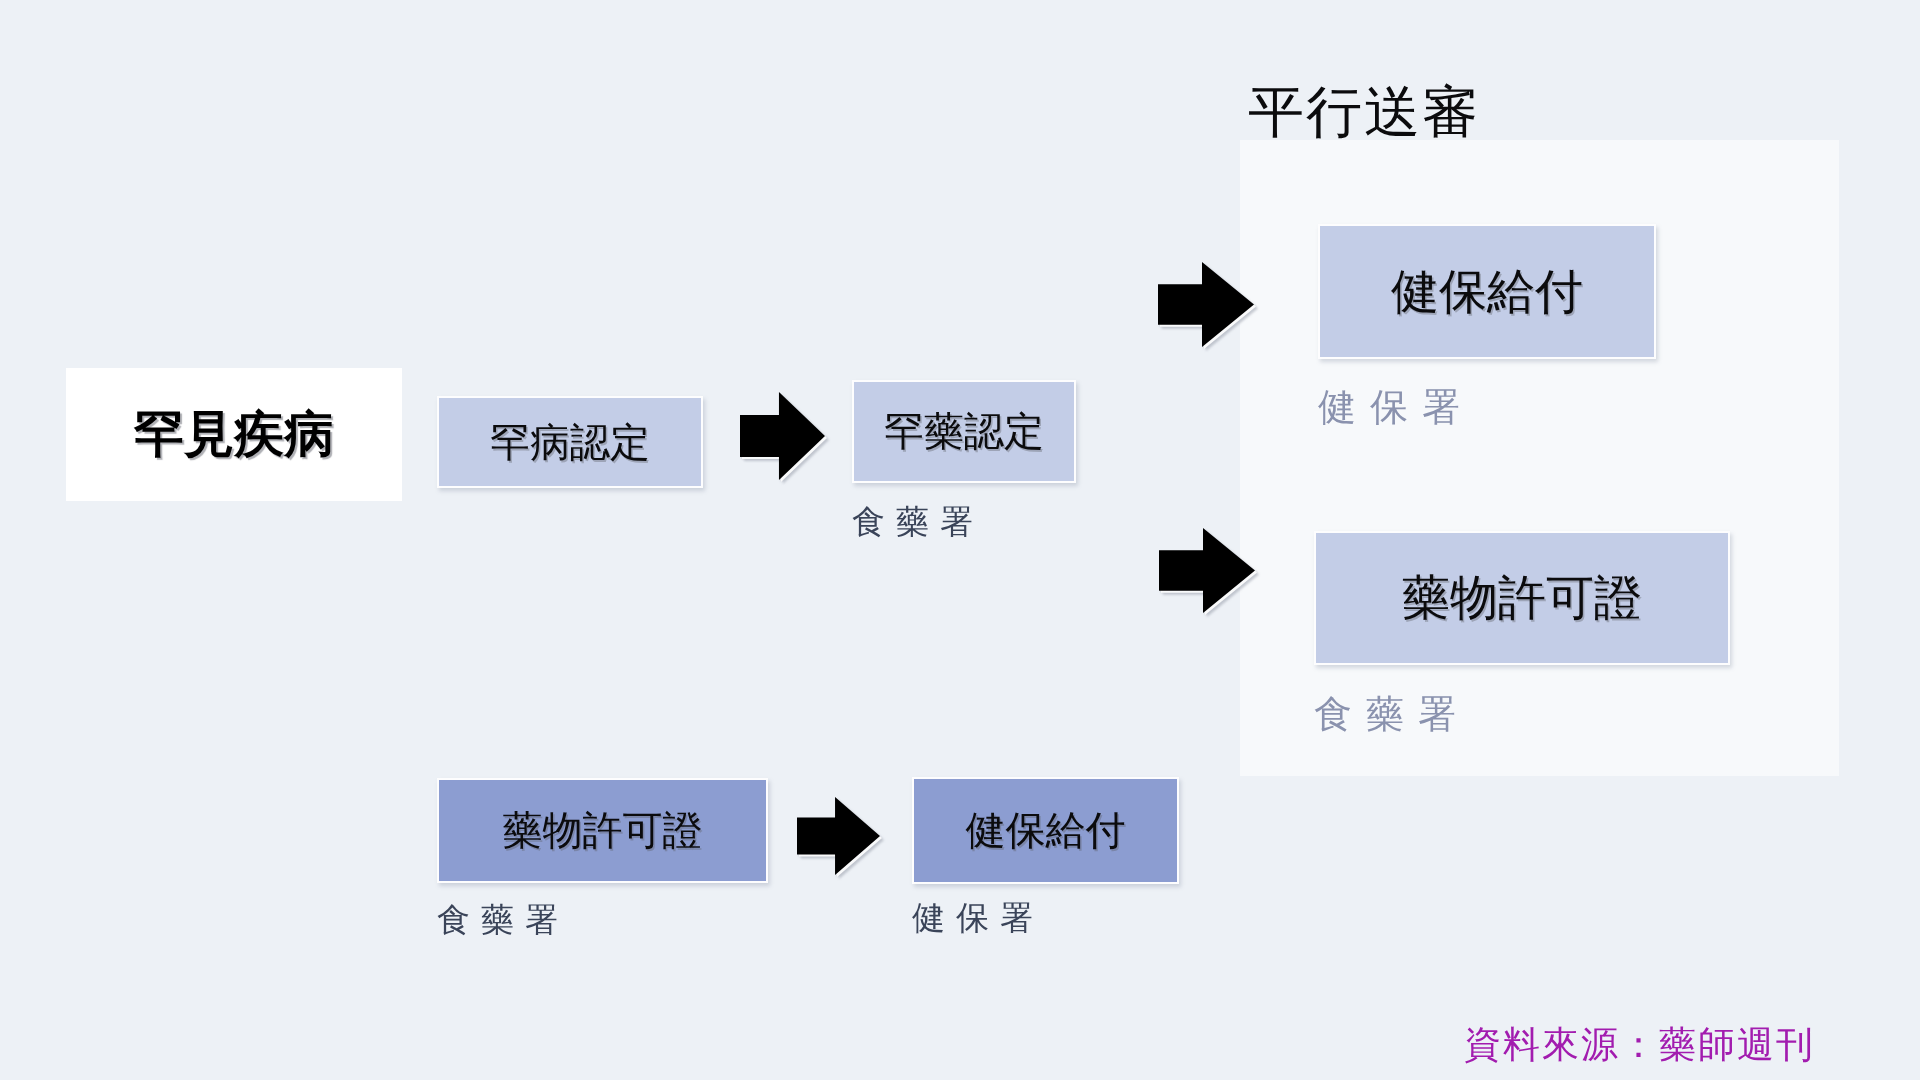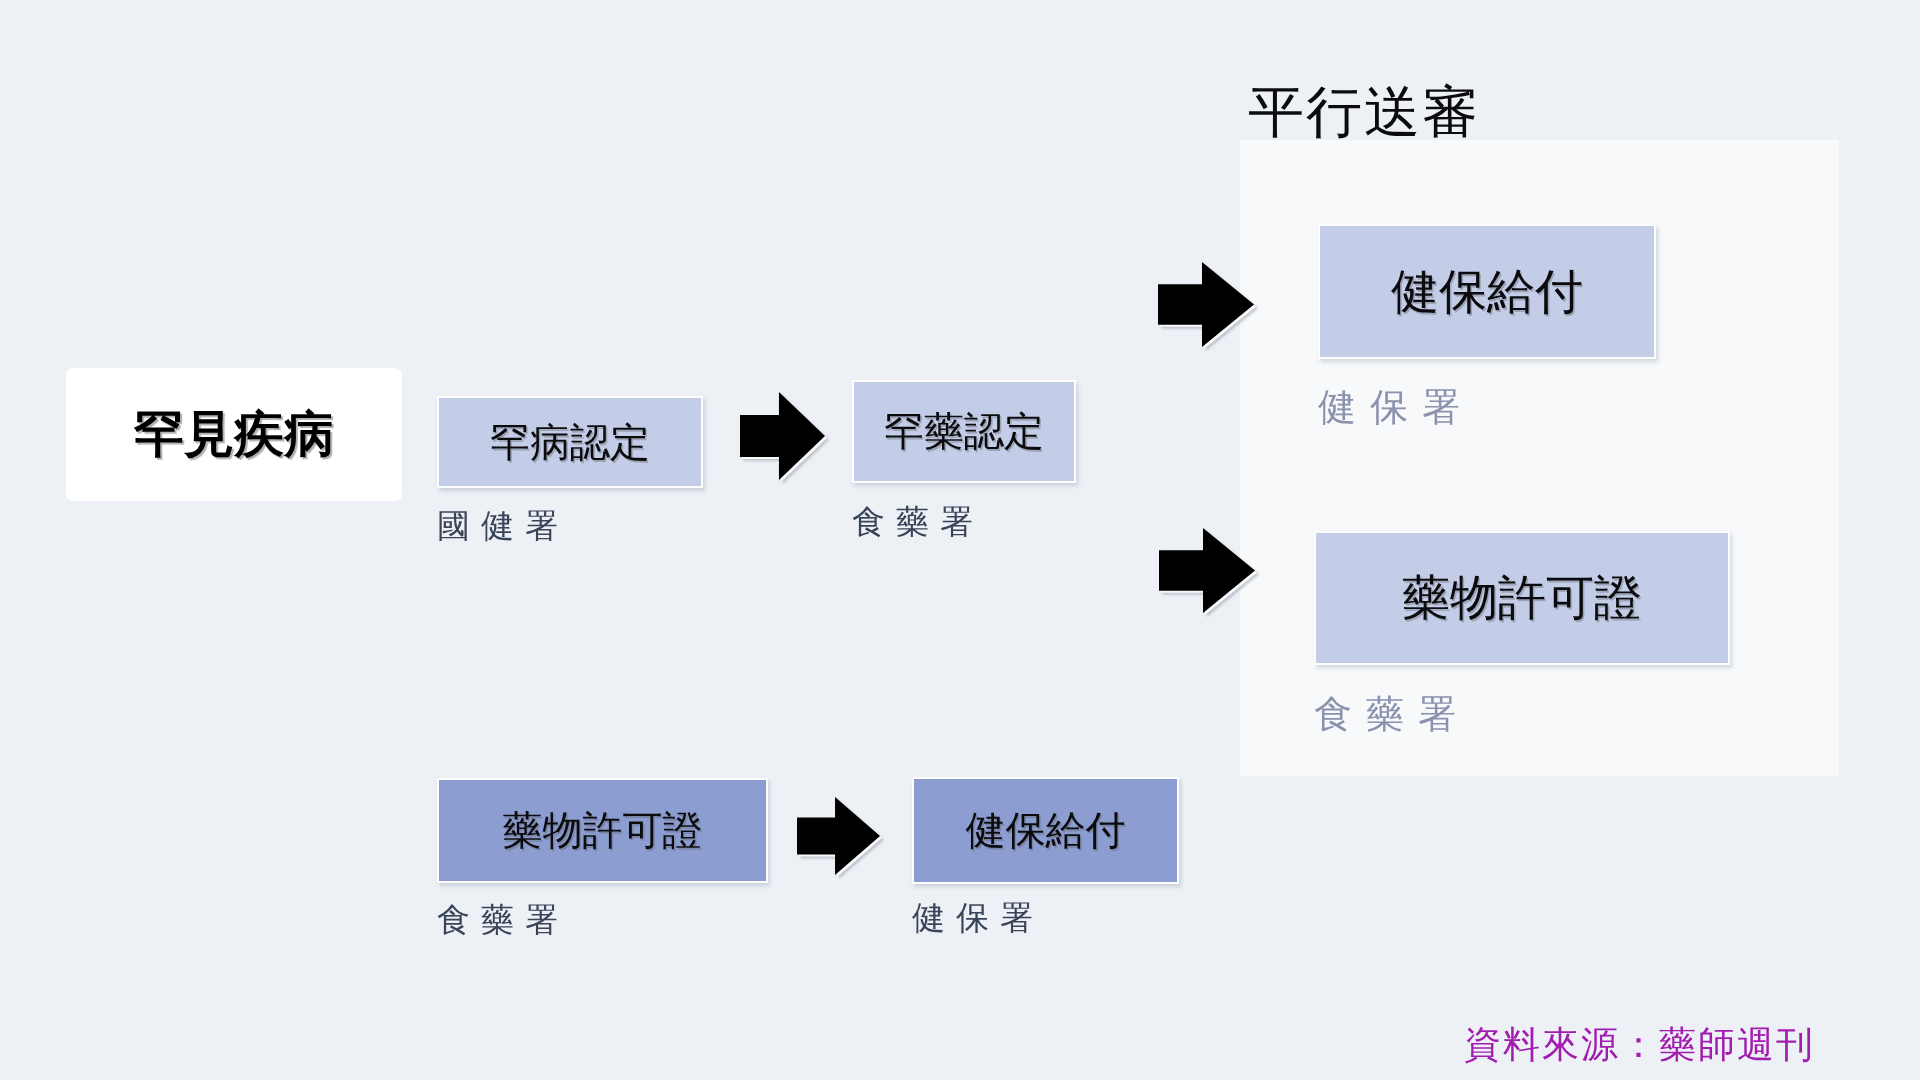--- a/index.html
+++ b/index.html
@@ -33,21 +33,20 @@
     display:flex;align-items:center;justify-content:center;
     box-sizing:border-box;
     white-space:nowrap;
   }
   .box.white{
     background:#ffffff;
     color:#000;
     font-weight:bold;
     font-size:50px;
     text-shadow:2px 2px 1px rgba(110,112,120,0.55);
-    border-radius:7px;
   }
   .box.light{
     background:#c3cde7;
     border:2px solid #fdfdfe;
     box-shadow:2px 3px 4px rgba(120,130,150,0.28);
     color:#0b0b0d;
     font-size:40px;
     text-shadow:1.5px 1.5px 0 rgba(110,115,125,0.45);
   }
   .box.light.big{font-size:48px;}
@@ -101,21 +100,20 @@
 
   <div class="box light big" style="left:1318px;top:224px;width:338px;height:135px;">健保給付</div>
   <div class="agency muted" style="left:1318px;top:382px;width:338px;">健保署</div>
 
   <div class="box light big" style="left:1314px;top:531px;width:416px;height:134px;">藥物許可證</div>
   <div class="agency muted" style="left:1314px;top:689px;width:416px;">食藥署</div>
 
   <div class="box white" style="left:66px;top:368px;width:336px;height:133px;">罕見疾病</div>
 
   <div class="box light" style="left:437px;top:396px;width:266px;height:92px;">罕病認定</div>
-  <div class="agency dark" style="left:437px;top:504px;width:266px;">國健署</div>
 
   <span class="arrow" style="left:740px;top:392px;width:85px;height:88px;">
     <svg viewBox="0 0 96 88" preserveAspectRatio="none" aria-hidden="true">
       <polygon points="0,23 44,23 44,0 96,44 44,88 44,65 0,65"></polygon>
     </svg>
   </span>
 
   <div class="box light" style="left:852px;top:380px;width:224px;height:103px;">罕藥認定</div>
   <div class="agency dark" style="left:852px;top:500px;width:268px;">食藥署</div>
 

